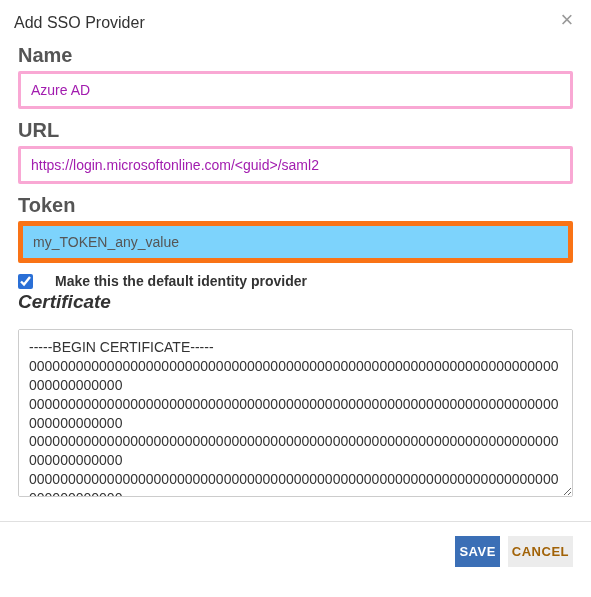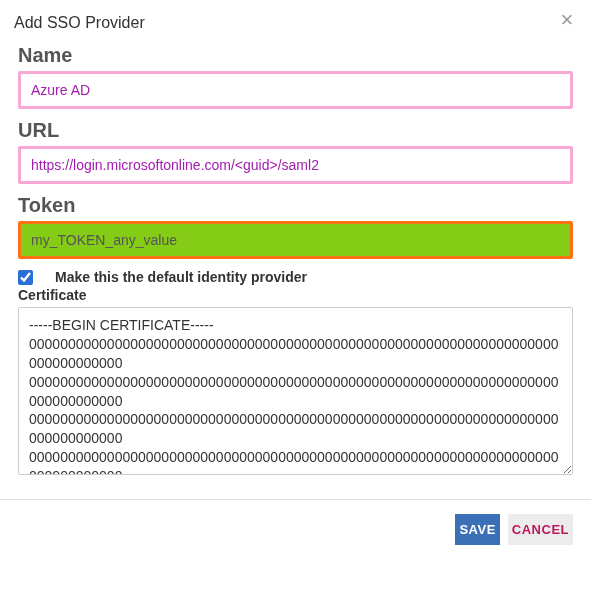--- a/index.html
+++ b/index.html
@@ -56,22 +56,22 @@
     .form-input {
       width: 100%;
       padding: 8px 10px;
       font-size: 14px;
       border: 3px solid #f9a8d4;
       border-radius: 2px;
       color: #a21caf;
       font-family: inherit;
     }
     .form-input-readonly {
-      background: #84cc16;
-      border: 3px solid #f97316;
+      background: #7dd3fc;
+      border: 5px solid #f97316;
       color: #555;
     }
     .checkbox-row {
       display: flex;
       align-items: center;
       gap: 22px;
       margin-top: 8px;
       margin-bottom: 2px;
     }
     .checkbox {
@@ -80,24 +80,25 @@
       accent-color: #2a6fd6;
       cursor: pointer;
     }
     .checkbox-label {
       font-size: 14px;
       font-weight: 600;
       color: #333;
       cursor: pointer;
     }
     .cert-label {
-      font-size: 14px;
+      font-size: 19px;
       font-weight: 600;
       color: #333;
-      margin-bottom: 4px;
+      margin-bottom: 16px;
+      font-style: italic;
     }
     .cert-textarea {
       width: 100%;
       height: 168px;
       padding: 8px 10px;
       font-size: 14px;
       font-family: inherit;
       border: 1px solid #ccc;
       border-radius: 2px;
       resize: both;
@@ -121,21 +122,21 @@
       border: none;
       cursor: pointer;
       font-family: inherit;
     }
     .btn-primary {
       background: #3b6fb6;
       color: #fff;
     }
     .btn-secondary {
       background: #ececec;
-      color: #be185d;
+      color: #a16207;
       text-align: right;
     }
   </style>
 </head>
 <body>
 
 <div class="dialog">
   <div class="dialog-header">
     <h2 class="dialog-title">Add SSO Provider</h2>
     <button class="close-btn">

